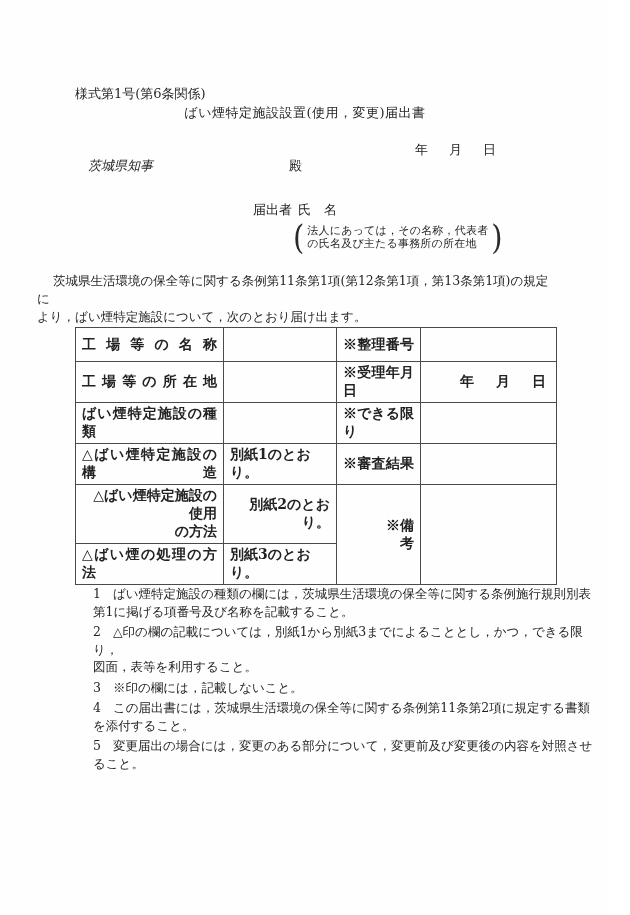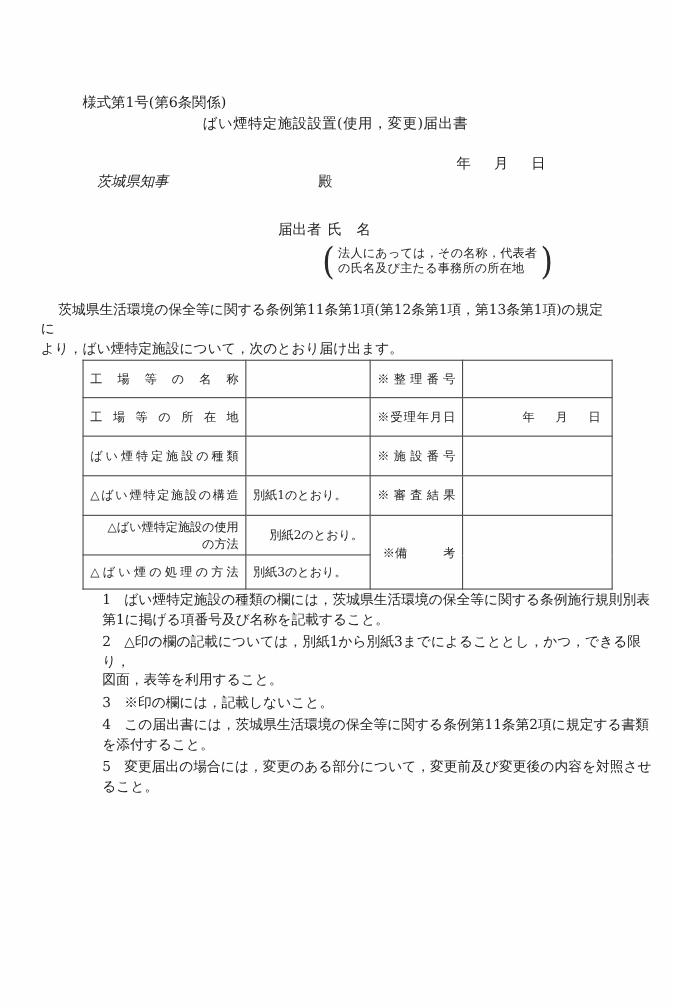--- a/index.html
+++ b/index.html
@@ -34,21 +34,21 @@
 
   .intro{
     margin-top:19px;margin-left:37px;width:516px;
     font-size:12.5px;line-height:18px;
     text-indent:16px;white-space:pre-line;
   }
 
   table.main{
     margin-left:75px;margin-top:1px;
     border-collapse:collapse;table-layout:fixed;
-    width:481px;font-size:11px;color:#222;
+    width:481px;font-size:14px;color:#222;font-weight:bold;
   }
   table.main td{border:1px solid #4a4a4a;vertical-align:middle;padding:2px 6px;}
   tr.r1{height:34px;} tr.r2{height:35px;} tr.r3{height:36px;}
   tr.r4{height:36px;} tr.r5{height:36px;text-align:right;} tr.r6{height:31px;}
   .c-label{padding:2px 7px 2px 8px;}
   .c-value{padding-left:7px;}
   .c-mark{padding:2px 4px;}
   .just{display:block;text-align:justify;text-align-last:justify;}
   .pre{white-space:pre-line;}
   .date-cell{text-align:right;padding-right:6px;}
@@ -120,21 +120,21 @@
             <span class="just">※受理年月日</span>
           </td>
       <td class="c-mval date-cell"><span class="date-spread">年　月　日</span></td>
     </tr>
     <tr class="r3">
       <td class="c-label">
             <span class="just">ばい煙特定施設の種類</span>
           </td>
       <td class="c-value"></td>
       <td class="c-mark">
-            <span class="just">※施設番号</span>
+            <span class="just">※できる限り</span>
           </td>
       <td class="c-mval"></td>
     </tr>
     <tr class="r4">
       <td class="c-label">
             <span class="just">△ばい煙特定施設の構造</span>
           </td>
       <td class="c-value">別紙1のとおり。</td>
       <td class="c-mark">
             <span class="just">※審査結果</span>

